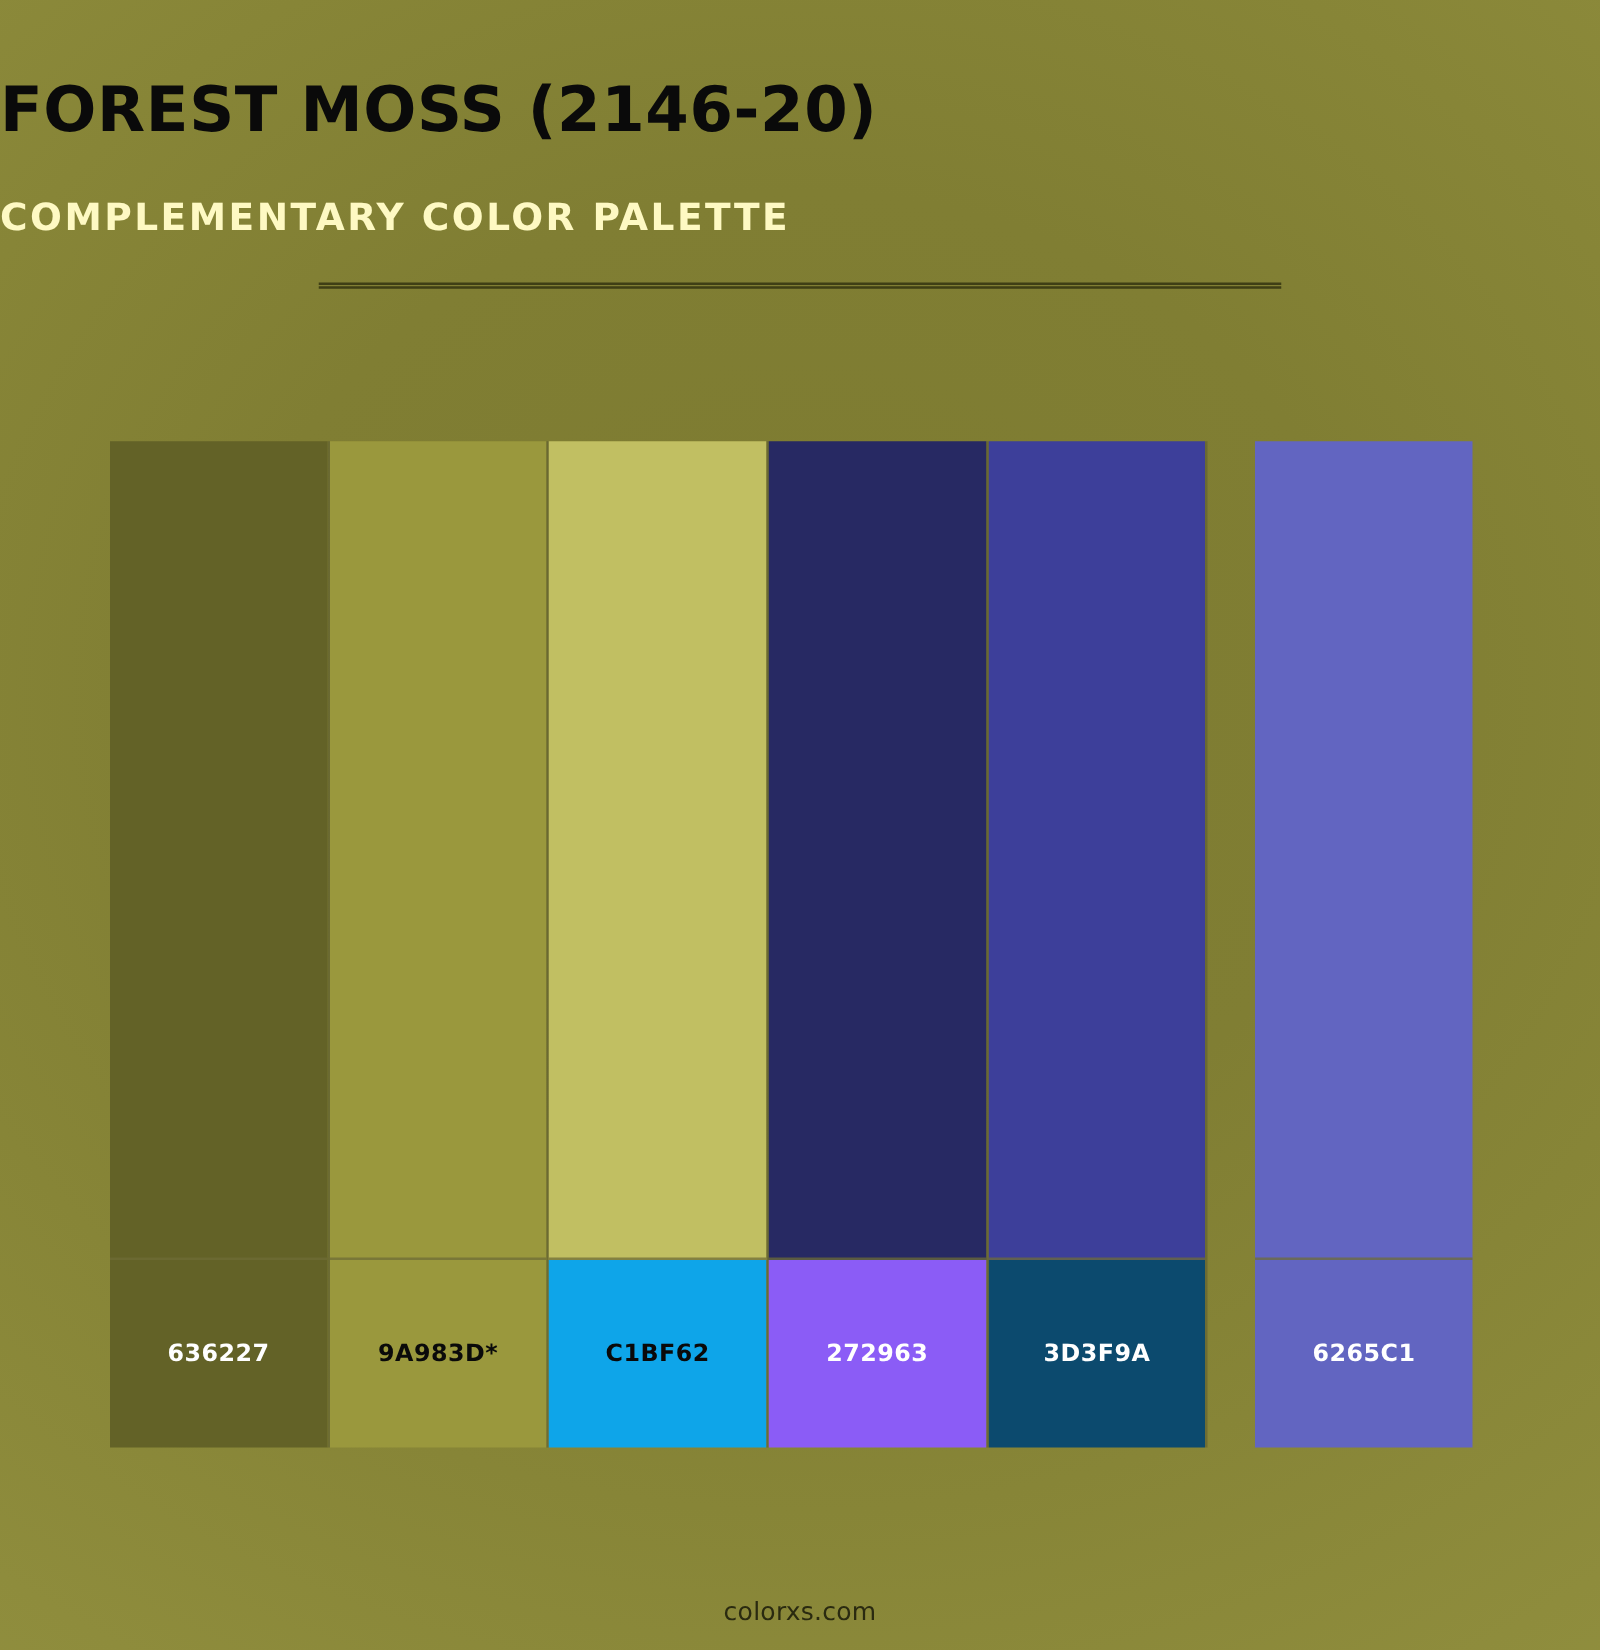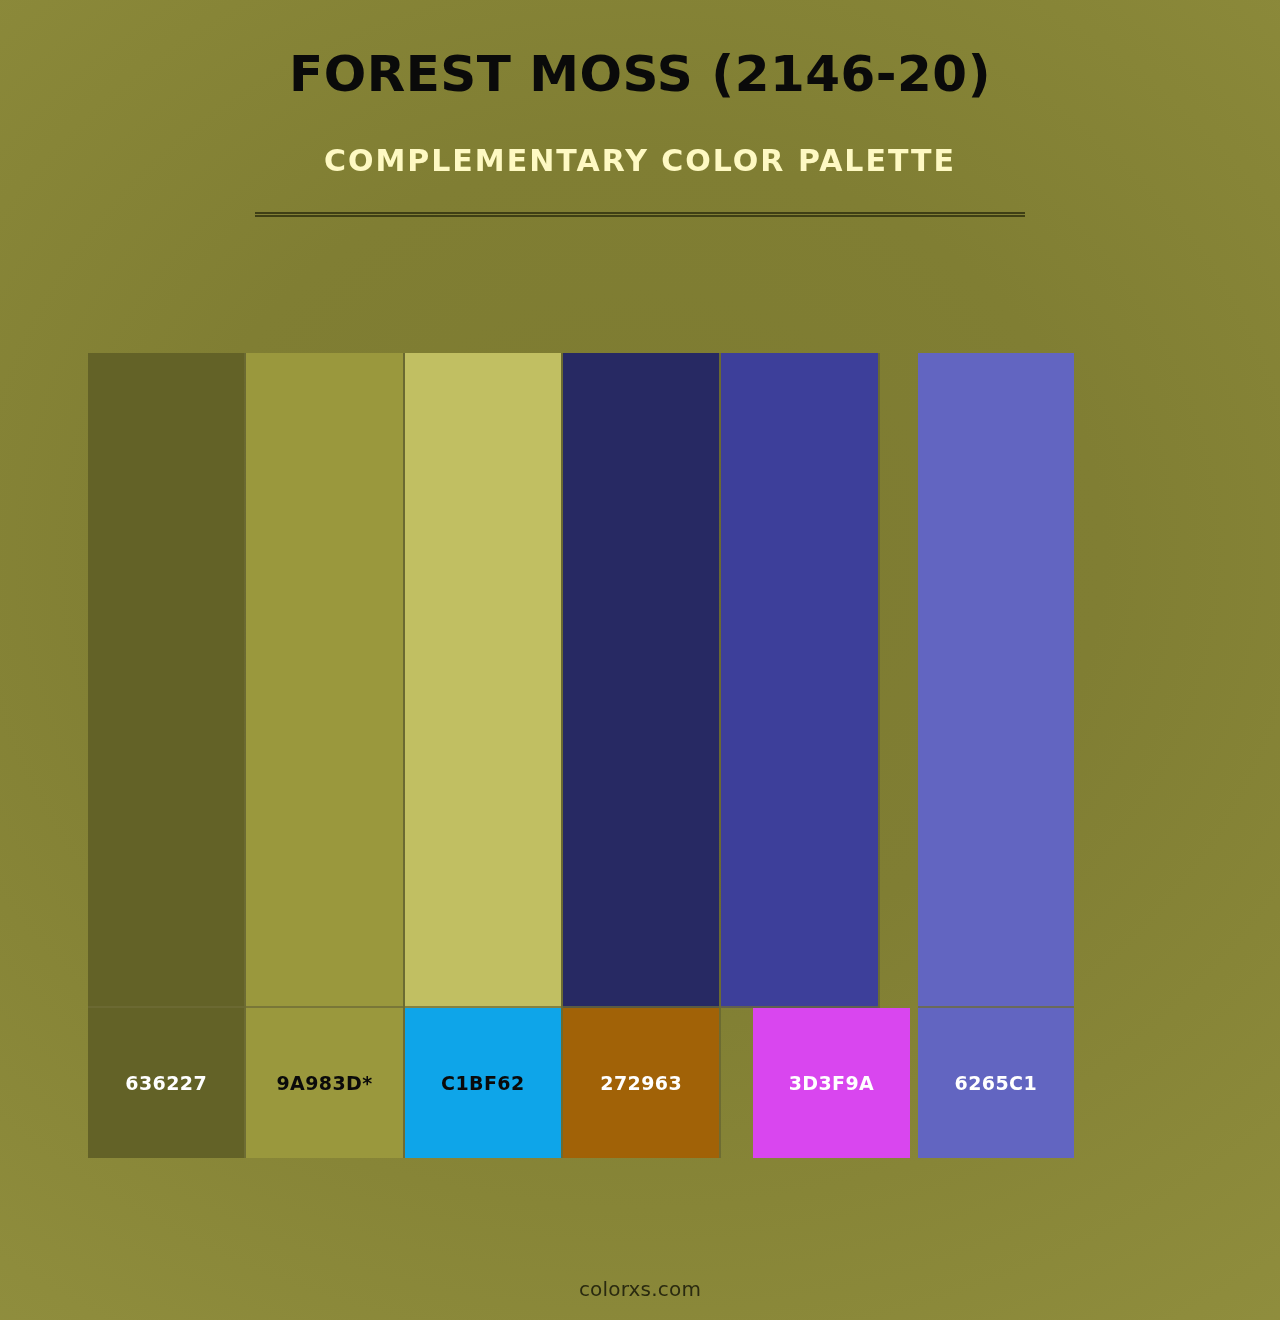--- a/index.html
+++ b/index.html
@@ -13,22 +13,22 @@
     font-family: "DejaVu Sans", sans-serif;
     background-color: #7d7b31;
     background-image: radial-gradient(ellipse 95% 80% at 50% 42%, #7d7b31 0%, #807e33 38%, #878537 62%, #8e8c3c 85%, #919040 100%);
     position: relative;
     overflow: hidden;
   }
 
   
   .header {
     width: 100%;
-    padding-top: 48px;
-    text-align: center;
+    padding-top: 62px;
+    text-align: left;
   }
 
   .title {
     font-family: "DejaVu Sans", sans-serif;
     font-size: 50px;
     font-weight: bold;
     letter-spacing: 0.5px;
     color: #0a0a0a;
     line-height: 1.05;
     white-space: nowrap;
@@ -50,21 +50,21 @@
     height: 5px;
     border-top: 2px solid #3f3f15;
     border-bottom: 2px solid #3f3f15;
   }
 
   
   .palette {
     position: absolute;
     left: 88px;
     top: 353px;
-    width: 986px;
+    width: 1090px;
     height: 805px;
     display: flex;
     flex-direction: row;
   }
 
   .swatch {
     flex: 1 1 0;
     display: flex;
     flex-direction: column;
     position: relative;
@@ -135,27 +135,27 @@
       </div>
     </div>
     <div class="swatch">
       <div class="swatch-block" style="background-color: rgb(193, 191, 98);"></div>
       <div class="swatch-label-strip" style="background-color: #0ea5e9;">
         <span class="swatch-label" style="color: rgb(10, 10, 10);">C1BF62</span>
       </div>
     </div>
     <div class="swatch">
       <div class="swatch-block" style="background-color: rgb(39, 41, 99);"></div>
-      <div class="swatch-label-strip" style="background-color: #a16207;">
+      <div class="swatch-label-strip" style="background-color: #8b5cf6;">
         <span class="swatch-label" style="color: rgb(255, 255, 255);">272963</span>
       </div>
     </div>
     <div class="swatch">
       <div class="swatch-block" style="background-color: rgb(61, 63, 154);"></div>
-      <div class="swatch-label-strip" style="background-color: #d946ef; margin-left: 32px;">
+      <div class="swatch-label-strip" style="background-color: #0c4a6e;">
         <span class="swatch-label" style="color: rgb(255, 255, 255);">3D3F9A</span>
       </div>
     </div>
     <div class="swatch">
       <div class="swatch-block" style="background-color: rgb(98, 101, 193);"></div>
       <div class="swatch-label-strip" style="background-color: rgb(98, 101, 193);">
         <span class="swatch-label" style="color: rgb(255, 255, 255);">6265C1</span>
       </div>
     </div>
   </div>

